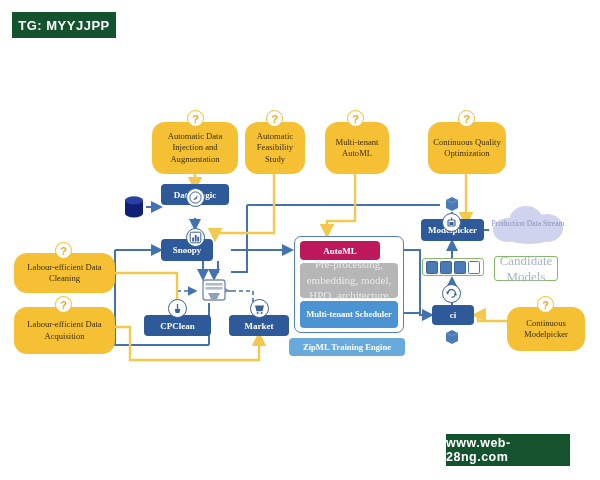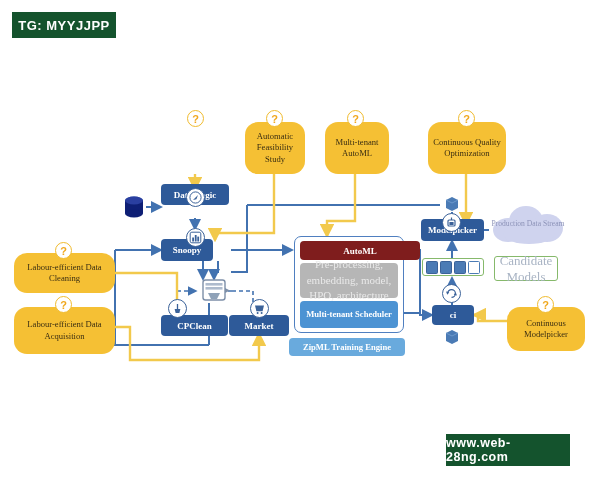--- a/index.html
+++ b/index.html
@@ -29,21 +29,21 @@
   .node{position:absolute;background:#2e5a99;border-radius:4px;color:#ffffff;
         display:flex;align-items:center;justify-content:center;text-align:center;
         font-weight:bold;font-size:9px;box-sizing:border-box;z-index:4;
         font-family:"Liberation Serif",serif;}
 
   
   #engine-panel{position:absolute;left:294px;top:236px;width:110px;height:97px;
         border:1.6px solid #4f7fc0;border-radius:7px;background:#ffffff;box-sizing:border-box;z-index:3;}
   .engine-row{position:absolute;border-radius:4px;display:flex;align-items:center;
         justify-content:center;text-align:center;box-sizing:border-box;}
-  #automl-box{left:300px;top:241px;width:120px;height:19px;background:#7f1d1d;color:#fff;
+  #automl-box{left:300px;top:241px;width:80px;height:19px;background:#be185d;color:#fff;
         font-weight:bold;font-size:9px;z-index:5;}
   #grayspec-box{left:300px;top:263px;width:98px;height:35px;background:#b6b6b6;color:#e9e9e9;
         font-size:11px;line-height:1.42;z-index:5;padding:2px;}
   #scheduler-box{left:300px;top:301px;width:98px;height:27px;background:#4c93d3;color:#fff;
         font-weight:bold;font-size:8.6px;line-height:1.3;z-index:5;}
   #engine-label{position:absolute;left:289px;top:338px;width:116px;height:18px;background:#69aadd;
         border-radius:4px;color:#fff;font-weight:bold;font-size:8.6px;display:flex;
         align-items:center;justify-content:center;z-index:5;font-family:"Liberation Serif",serif;}
 
   
@@ -139,20 +139,21 @@
 
       <path d="M115,273 L177,273 L177,315" marker-end="url(#ay)"></path>
 
       <path d="M115,327 L130,327 L130,360 L259,360 L259,334" marker-end="url(#ay)"></path>
 
       <path d="M507,321 L478,321 L478,315 L474,315" marker-end="url(#ay)"></path>
     </g>
   </svg>
 
   <div class="qmark" style="left:187px;top:110px;">?</div>
+  <div class="bubble" style="left:152px;top:122px;width:86px;height:52px;">Automatic Data Injection and Augmentation</div>
 
   <div class="qmark" style="left:266px;top:110px;">?</div>
   <div class="bubble" style="left:245px;top:122px;width:60px;height:52px;">Automatic Feasibility Study</div>
 
   <div class="qmark" style="left:347px;top:110px;">?</div>
   <div class="bubble" style="left:325px;top:122px;width:64px;height:52px;">Multi-tenant AutoML</div>
 
   <div class="qmark" style="left:458px;top:110px;">?</div>
   <div class="bubble" style="left:428px;top:122px;width:78px;height:52px;">Continuous Quality Optimization</div>
 
@@ -217,21 +218,21 @@
   <svg style="position:absolute;left:196px;top:277px;width:36px;height:28px;z-index:5;" viewBox="0 0 36 28">
     <rect x="7" y="3" width="22" height="20" rx="2.5" fill="#ffffff" stroke="#7d8fa8" stroke-width="1.4"></rect>
     <rect x="9.5" y="6" width="17" height="2.6" fill="#aebbcd"></rect>
     <rect x="9.5" y="10" width="17" height="2.6" fill="#aebbcd"></rect>
     <path d="M12,16 L24,16 L21,22 L15,22 Z" fill="#8fa2b8"></path>
     <path d="M29,11 L34,13.5 L29,16" fill="#7d8fa8"></path>
   </svg>
 
   <div class="node" style="left:161px;top:184px;width:68px;height:21px;">DataMagic</div>
   <div class="node" style="left:161px;top:239px;width:52px;height:22px;">Snoopy</div>
-  <div class="node" style="left:144px;top:315px;width:67px;height:21px;margin-left:17px;">CPClean</div>
+  <div class="node" style="left:144px;top:315px;width:67px;height:21px;">CPClean</div>
   <div class="node" style="left:229px;top:315px;width:60px;height:21px;">Market</div>
   <div class="node" style="left:421px;top:219px;width:63px;height:22px;">Modelpicker</div>
   <div class="node" style="left:432px;top:305px;width:42px;height:20px;">ci</div>
 
   <svg class="cube" style="left:443px;top:195px;width:18px;height:18px;" viewBox="0 0 18 18">
     <path d="M3,5 L9,2 L15,5 L15,13 L9,16 L3,13 Z" fill="#4b7bb5"></path>
     <path d="M3,5 L9,8 L15,5" fill="none" stroke="#6d99cc" stroke-width="1"></path>
   </svg>
   <svg class="cube" style="left:443px;top:328px;width:18px;height:18px;" viewBox="0 0 18 18">
     <path d="M3,5 L9,2 L15,5 L15,13 L9,16 L3,13 Z" fill="#4b7bb5"></path>

